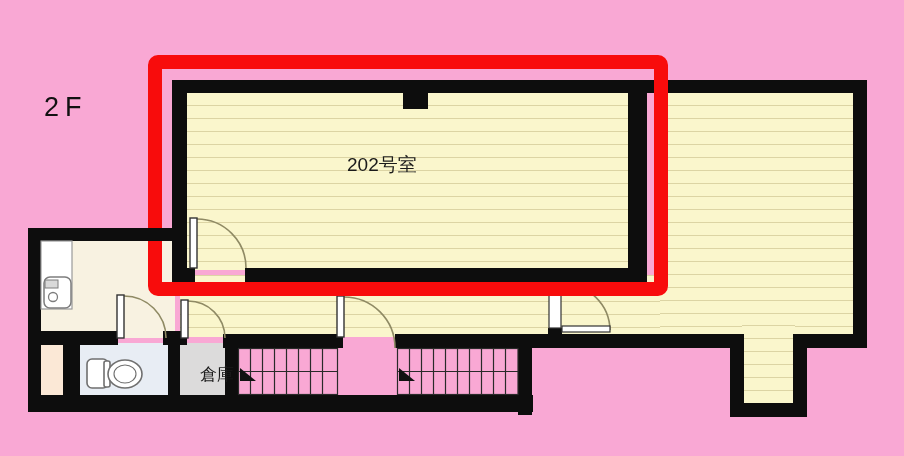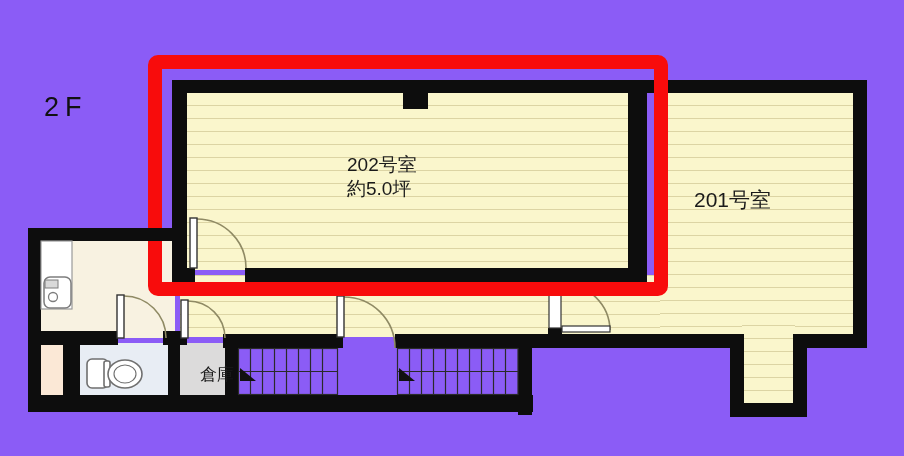--- a/index.html
+++ b/index.html
@@ -1,17 +1,17 @@
 <!DOCTYPE html>
 <html><head>
 <meta charset="utf-8">
 <style>
   html,body{margin:0;padding:0;background:#ffffff;}
   .plan{
-    position:relative;width:904px;height:456px;background:#8b5cf6;overflow:hidden;
+    position:relative;width:904px;height:456px;background:#f9a8d4;overflow:hidden;
     font-family:"Liberation Sans","DejaVu Sans",sans-serif;color:#1a1a1a;
   }
   .wall{position:absolute;background:#0d0d0d;z-index:20;}
   .floor{position:absolute;z-index:5;}
   .fy{
     background-color:#faf6cc;
     background-image:repeating-linear-gradient(to bottom,#dcd4a4 0,#dcd4a4 1px,rgba(0,0,0,0) 1px,rgba(0,0,0,0) 13px);
   }
   .fcream{background:#f8f2e1;}
   .fblue{background:#e8edf4;}
@@ -137,20 +137,18 @@
       <ellipse cx="125" cy="374" rx="11" ry="9" fill="none" stroke-width="1.1"></ellipse>
     </g>
   </svg>
 
   <div class="highlight"></div>
   <div class="patch"></div>
 
   <div class="lbl lbl-floor">2F</div>
   <div class="lbl lbl-202">
     <div>202号室</div>
-    <div>約5.0坪</div>
   </div>
   <div class="lbl lbl-201">
-    <div>201号室</div>
   </div>
   <div class="lbl lbl-storage">倉庫</div>
 
 </div>
 
 </body></html>

